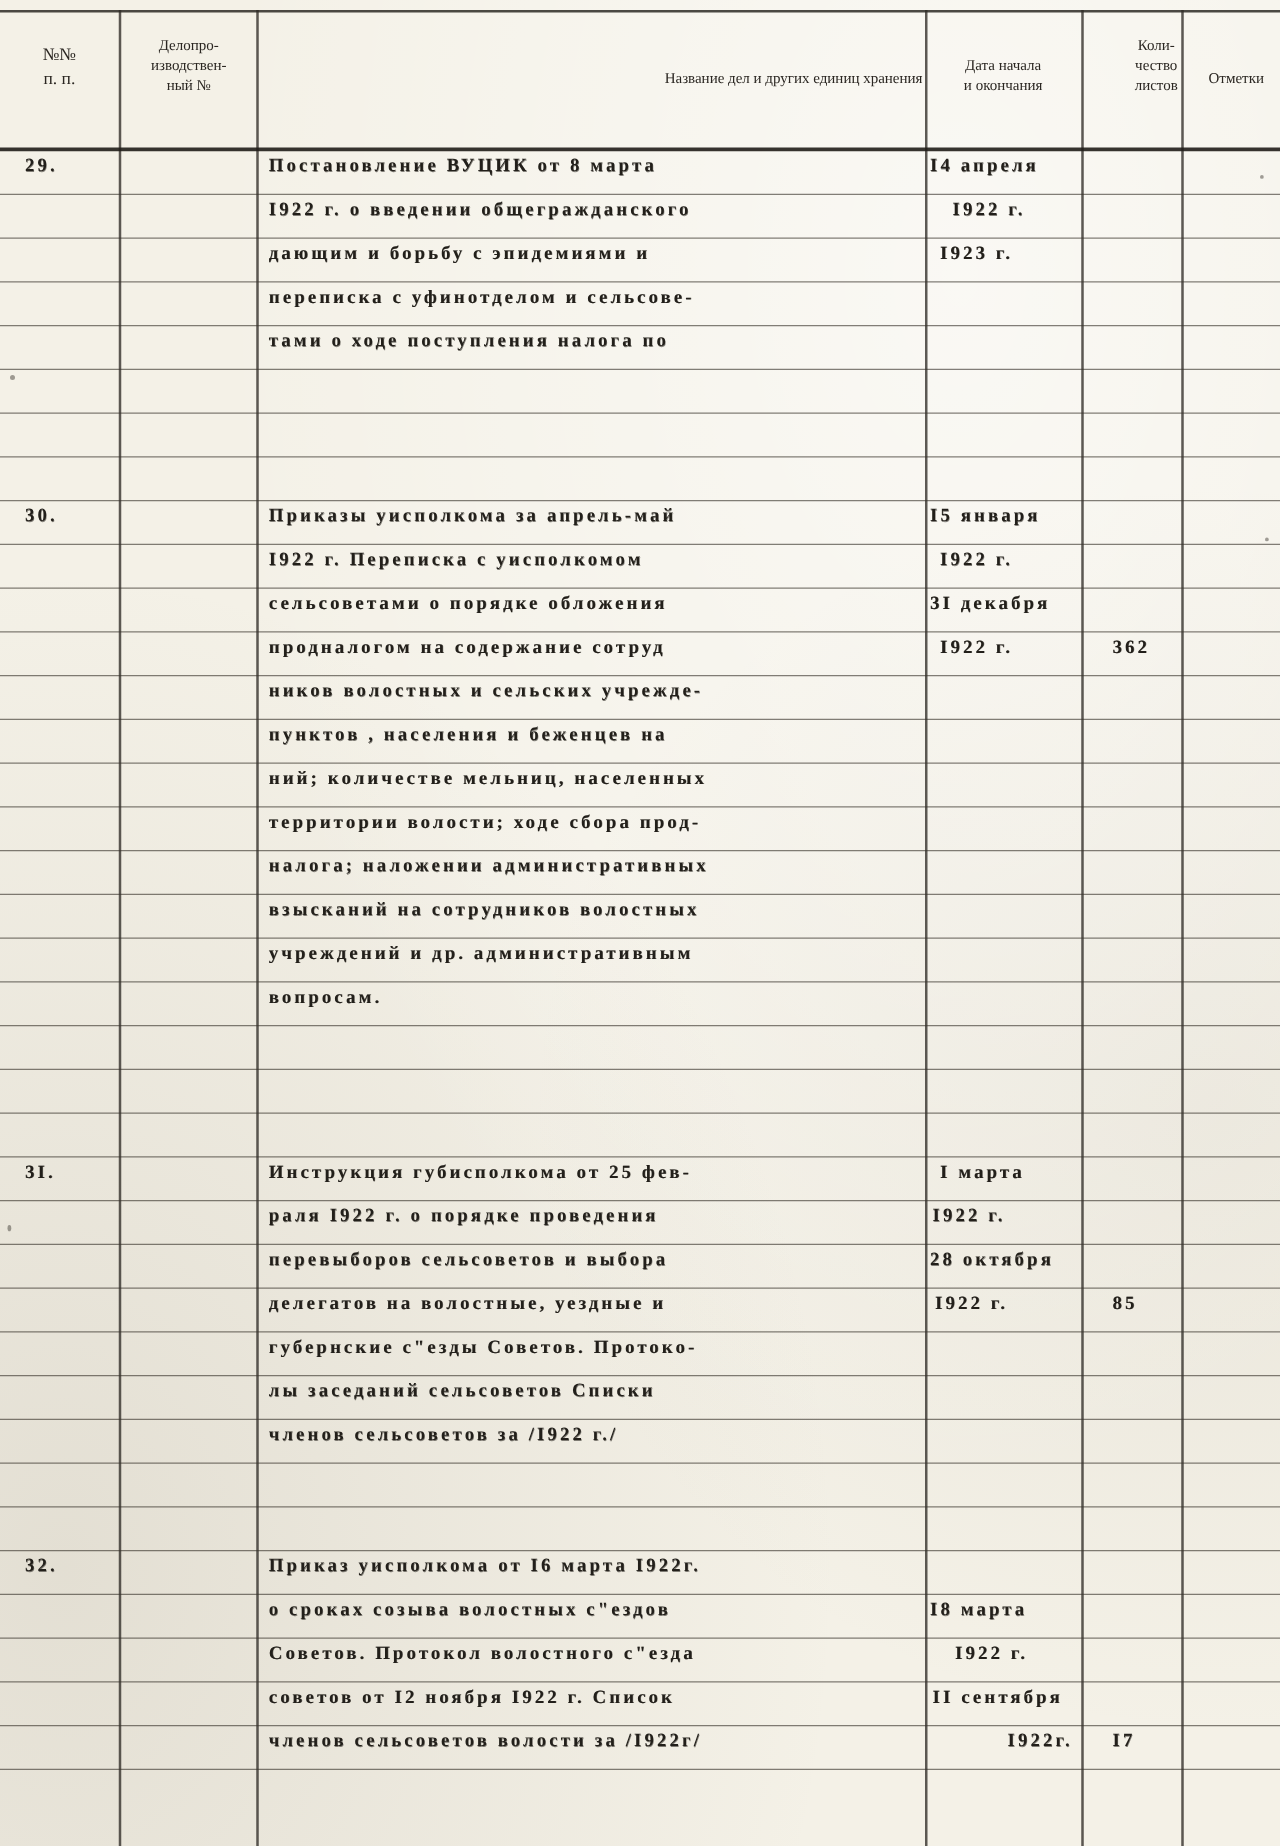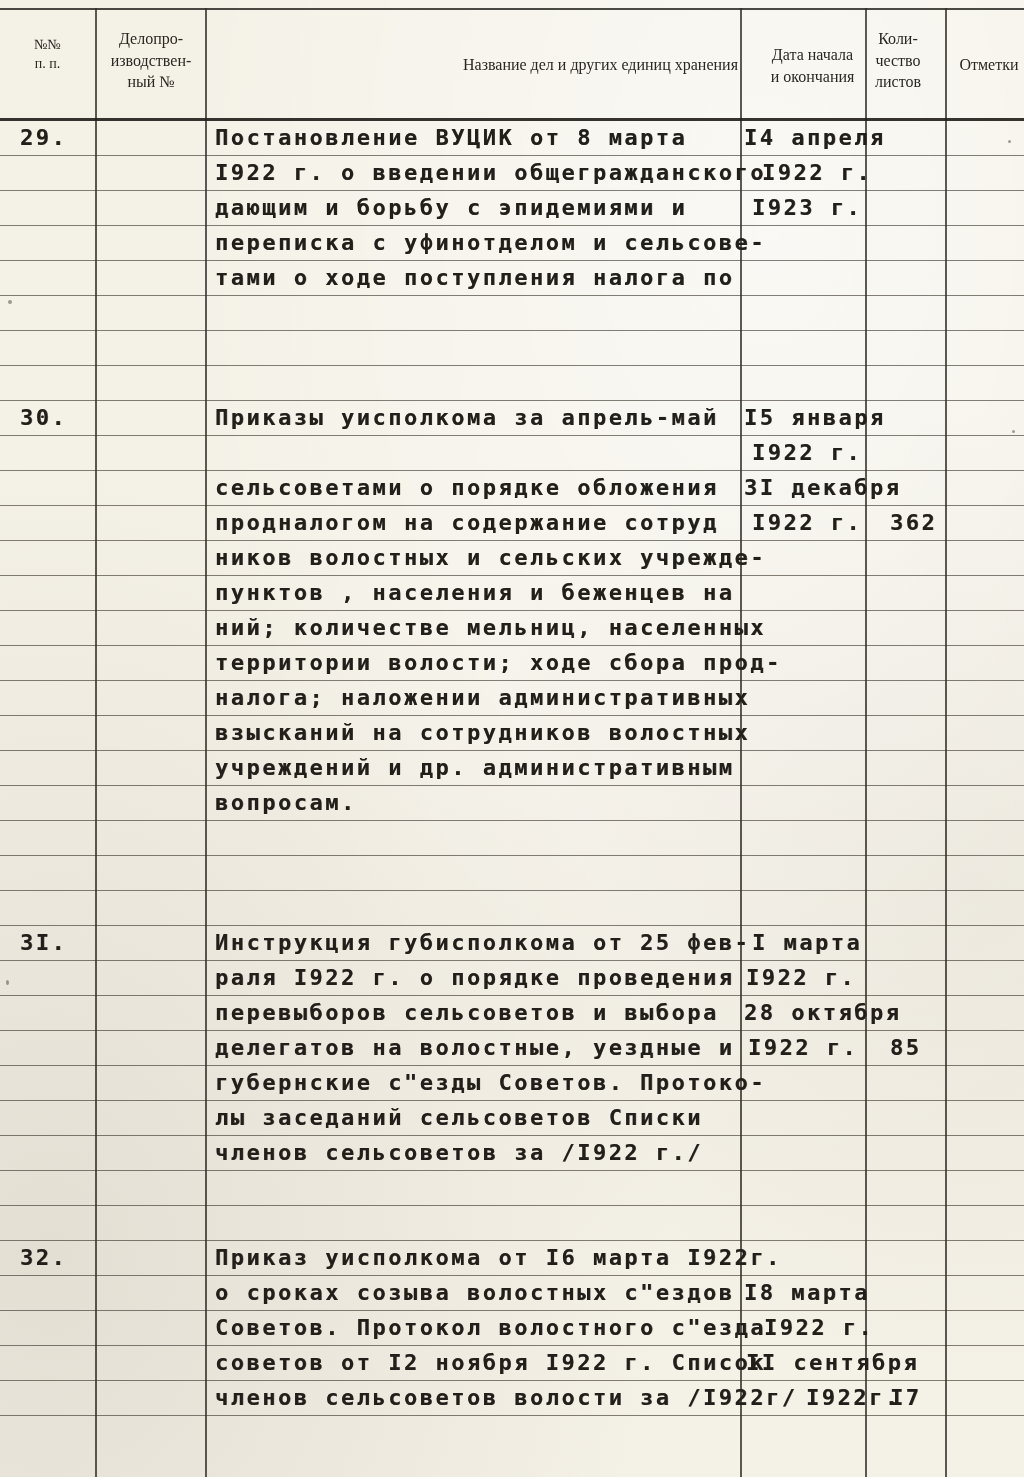--- a/index.html
+++ b/index.html
@@ -22,35 +22,36 @@
   .vline{position:absolute;top:8px;bottom:0;width:2px;background:rgba(48,44,38,0.78);}
   .v1{left:95px;}
   .v2{left:205px;}
   .v3{left:740px;}
   .v4{left:865px;}
   .v5{left:945px;}
   
   .header{position:absolute;top:10px;left:0;width:1024px;height:108px;}
   .hcell{
     position:absolute;color:#2b2722;text-align:center;white-space:pre-line;
-    font-family:"Liberation Serif", serif;font-size:16px;line-height:1.35;
+    font-family:"Liberation Serif", serif;font-size:12px;line-height:1.35;
   }
   .h-no{left:0;width:95px;top:26px;font-size:14px;}
   .h-proc{left:97px;width:108px;top:18px;}
   .h-title{left:207px;width:531px;top:44px;text-align:right;}
-  .h-date{left:741px;width:123px;top:34px;padding-left:10px;}
-  .h-qty{left:866px;width:64px;top:18px;}
+  .h-date{left:741px;width:123px;top:34px;}
+  .h-qty{left:866px;width:64px;top:18px;padding-left:27px;}
   .h-marks{left:946px;width:86px;top:44px;overflow:hidden;}
   
   .rows{position:absolute;top:121px;left:0;width:1024px;}
   .row{position:relative;width:1024px;height:34px;border-bottom:1px solid rgba(55,50,42,0.62);}
   .cell{
     position:absolute;top:4px;white-space:nowrap;color:#221f1a;
-    font-weight:700;font-size:22px;letter-spacing:2.5px;
+    font-weight:700;font-size:15px;letter-spacing:2.5px;
     text-shadow:0.4px 0.4px 0 rgba(34,31,26,0.55);
+    font-family:Liberation Serif, serif;
   }
   .cell.no{left:20px;}
   .cell.title{left:215px;}
   .cell.date{left:744px;}
   .cell.sheets{left:890px;}
   
   .speck{position:absolute;border-radius:50%;background:rgba(50,46,40,0.45);}
 </style>
 </head>
 <body>
@@ -104,20 +105,21 @@
       </div>
       <div class="row"></div>
       <div class="row"></div>
       <div class="row"></div>
       <div class="row">
         <span class="cell no">30.</span>
         <span class="cell title">Приказы уисполкома за апрель-май</span>
         <span class="cell date">I5 января</span>
       </div>
       <div class="row">
+        <span class="cell title">I922 г. Переписка с уисполкомом</span>
         <span class="cell date" style="left: 752px;">I922 г.</span>
       </div>
       <div class="row">
         <span class="cell title">сельсоветами о порядке обложения</span>
         <span class="cell date">3I декабря</span>
       </div>
       <div class="row">
         <span class="cell title">продналогом на содержание сотруд</span>
         <span class="cell date" style="left: 752px;">I922 г.</span>
         <span class="cell sheets">362</span>

